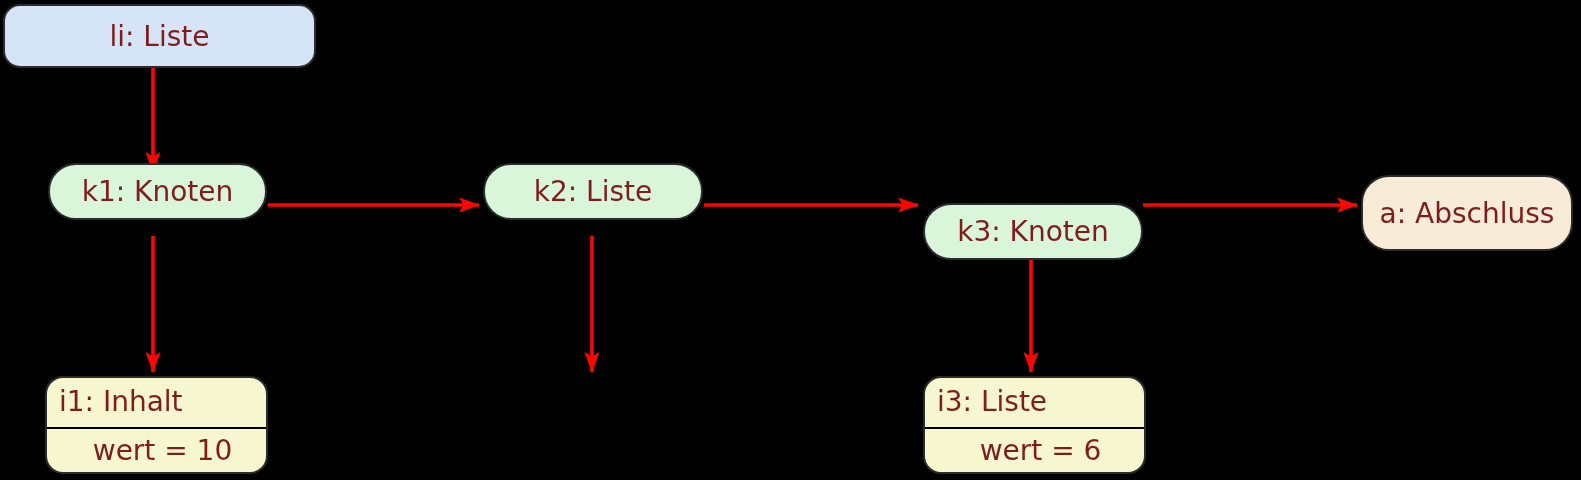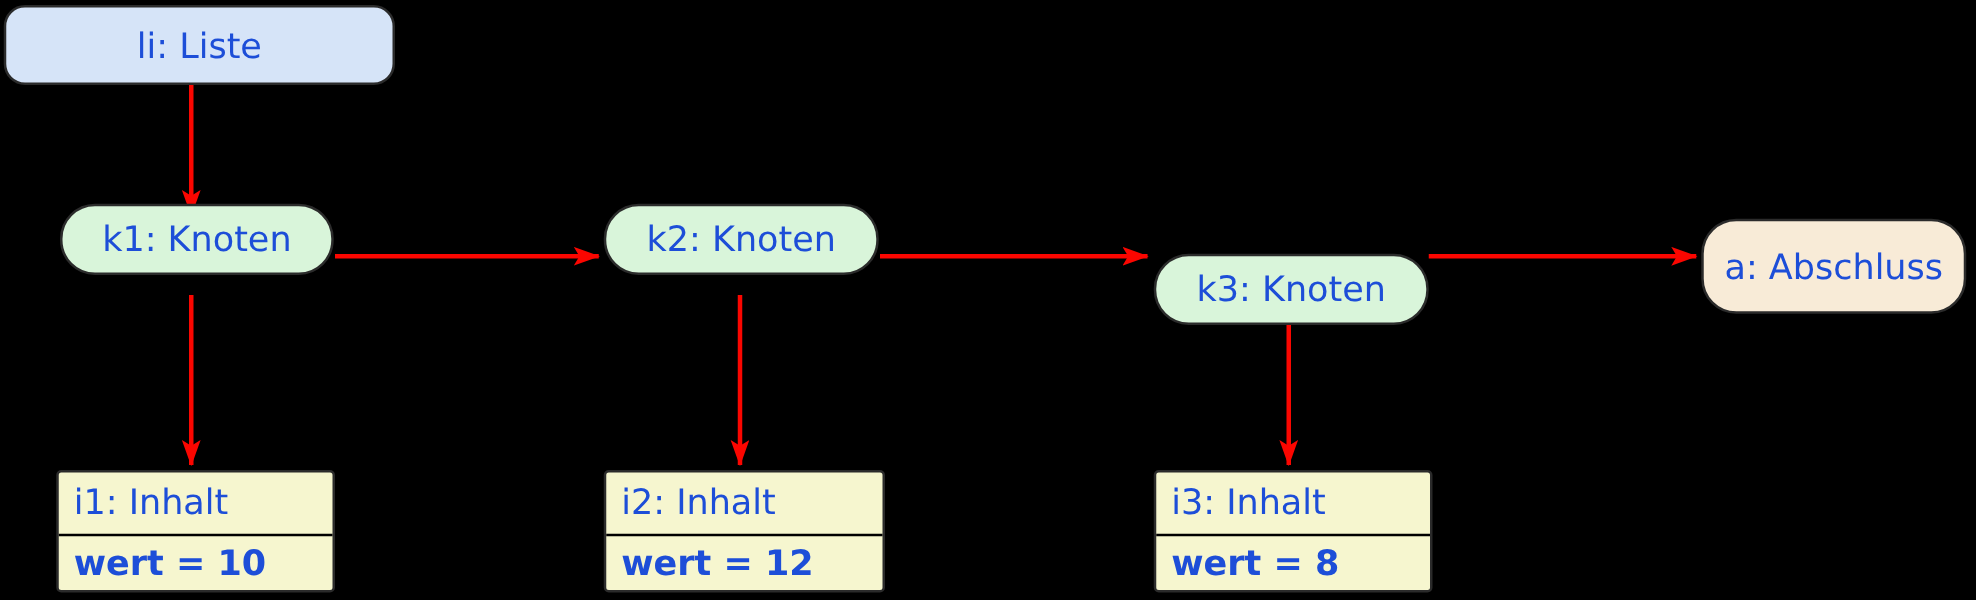--- a/index.html
+++ b/index.html
@@ -21,21 +21,21 @@
     position: absolute;
     left: 0;
     top: 0;
     width: 1581px;
     height: 480px;
   }
   .node {
     position: absolute;
     box-sizing: border-box;
     border: 2px solid #2b2b2b;
-    color: #1d4ed8;
+    color: #7f1d1d;
     font-size: 28px;
     display: flex;
     align-items: center;
     justify-content: center;
     white-space: nowrap;
   }
   .node-liste {
     left: 3px; top: 4px; width: 313px; height: 64px;
     border-radius: 17px;
   }
@@ -45,42 +45,41 @@
   }
   .node-k1 { left: 48px;  width: 219px; }
   .node-k2 { left: 483px; width: 220px; }
   .node-k3 { left: 923px; width: 220px; }
   .node-abschluss {
     left: 1361px; top: 175px; width: 212px; height: 76px;
     border-radius: 28px;
   }
   .node-inhalt {
     top: 376px; height: 98px;
-    border-radius: 4px;
+    border-radius: 18px;
     flex-direction: column;
     align-items: stretch;
     justify-content: flex-start;
   }
   .node-i1 { left: 45px;  width: 223px; }
   .node-i2 { left: 483px; width: 225px; }
   .node-i3 { left: 923px; width: 223px; }
   .inhalt-title {
     box-sizing: border-box;
     height: 51px;
     line-height: 48px;
     border-bottom: 2px solid #000000;
     padding-left: 12px;
     text-align: left;
   }
   .inhalt-value {
     flex: 1;
     line-height: 43px;
     padding-left: 12px;
-    text-align: left;
-    font-weight: bold;
+    text-align: center;
   }
   .edge-line {
     stroke: var(--arrow);
     stroke-width: 3.6px;
   }
 </style>
 </head>
 <body style="background: rgb(0, 0, 0);">
 
 <div id="diagram">
@@ -102,39 +101,35 @@
 
   <div class="node node-liste" style="background: rgb(214, 228, 248);">
     <span>li: Liste</span>
   </div>
 
   <div class="node node-knoten node-k1" style="background: rgb(217, 245, 218);">
     <span>k1: Knoten</span>
   </div>
 
   <div class="node node-knoten node-k2" style="background: rgb(217, 245, 218);">
-    <span>k2: Knoten</span>
+    <span>k2: Liste</span>
   </div>
 
   <div class="node node-knoten node-k3" style="background: rgb(217, 245, 218); margin-top: 40px;">
     <span>k3: Knoten</span>
   </div>
 
   <div class="node node-abschluss" style="background: rgb(248, 235, 215);">
     <span>a: Abschluss</span>
   </div>
 
   <div class="node node-inhalt node-i1" style="background: rgb(246, 246, 207);">
     <div class="inhalt-title">i1: Inhalt</div>
     <div class="inhalt-value">wert = 10</div>
   </div>
 
-  <div class="node node-inhalt node-i2" style="background: rgb(246, 246, 207);">
-    <div class="inhalt-title">i2: Inhalt</div>
-    <div class="inhalt-value">wert = 12</div>
-  </div>
 
   <div class="node node-inhalt node-i3" style="background: rgb(246, 246, 207);">
-    <div class="inhalt-title">i3: Inhalt</div>
-    <div class="inhalt-value">wert = 8</div>
+    <div class="inhalt-title">i3: Liste</div>
+    <div class="inhalt-value">wert = 6</div>
   </div>
 
 </div>
 
 </body></html>

